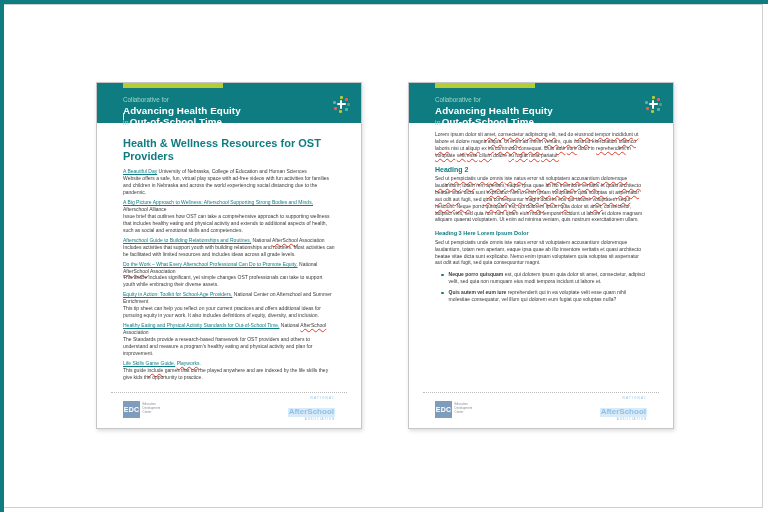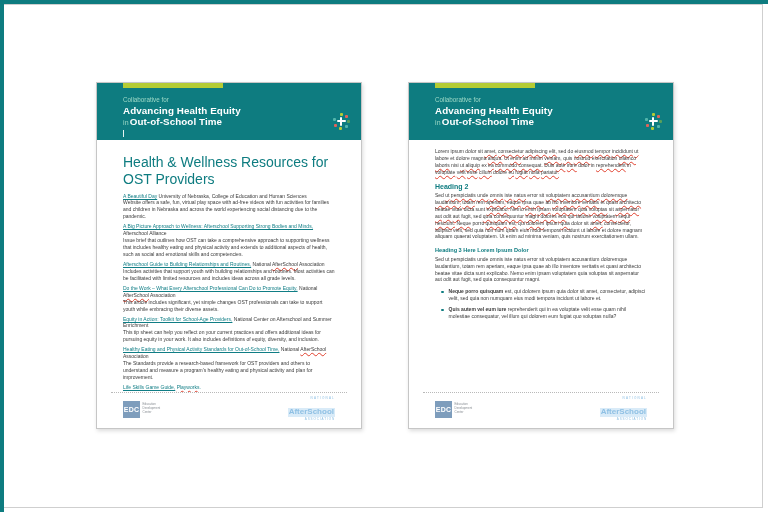--- a/index.html
+++ b/index.html
@@ -17,21 +17,21 @@
   .page{
     position:absolute;top:82px;width:266px;height:347px;background:#fff;
     border:1px solid var(--border);box-shadow:1px 2px 4px rgba(0,0,0,.14);
     box-sizing:border-box;display:flex;flex-direction:column;
   }
   .page-left{left:96px;}
   .page-right{left:408px;}
 
   
   .page-header{
-    position:relative;height:57px;flex:none;background:var(--teal);
+    position:relative;height:40px;flex:none;background:var(--teal);
     padding:13px 0 0 26px;box-sizing:border-box;
   }
   .accent-bar{position:absolute;top:0;left:26px;width:100px;height:5px;background:var(--lime);}
   .eyebrow{color:var(--eyebrow);font-size:6.3px;line-height:1.2;margin-bottom:1px;}
   .brand-title{color:#ffffff;font-size:9.8px;font-weight:700;line-height:1.18;letter-spacing:.1px;}
   .in-sm{font-size:7px;font-weight:400;color:var(--eyebrow);margin-right:1px;}
   .text-cursor{position:absolute;left:26px;bottom:3px;width:1px;height:7px;background:#e8f4f2;}
 
   
   .mark{position:absolute;right:12px;bottom:11px;width:16px;height:16px;}
@@ -39,21 +39,21 @@
   .mark .pv{left:7px;top:3.5px;width:2px;height:9px;background:#fff;border-radius:1px;}
   .mark .ph{left:3.5px;top:7px;width:9px;height:2px;background:#fff;border-radius:1px;}
   .mark .dot{width:3px;height:3px;border-radius:1px;}
   .dot.lime{background:var(--lime);}
   .dot.coral{background:var(--coral);}
   .dot.green{background:var(--green);}
   .dot.teal2{background:var(--teal2);}
 
   
   .page-body{flex:1;overflow:hidden;padding:8px 26px 0 26px;}
-  .doc-title{color:var(--teal);font-size:14px;font-weight:400;margin:6px 0 5px 0;line-height:1.2;}
+  .doc-title{color:var(--teal);font-size:11px;font-weight:700;margin:6px 0 5px 0;line-height:1.2;}
 
   .entry{margin-bottom:3.2px;}
   .entry-head,.entry-desc,.para,.bullet-text{
     font-size:5px;line-height:1.38;color:var(--text);
   }
   .para{margin:0 0 5px 0;}
   .h2{color:var(--teal);font-size:7px;font-weight:700;margin:7px 0 2.5px 0;}
   .h3{color:var(--teal);font-size:5.6px;font-weight:700;margin:7px 0 2.5px 0;}
 
   .seg-link{color:var(--link);text-decoration-line:underline;text-decoration-thickness:.5px;text-underline-offset:1px;}

